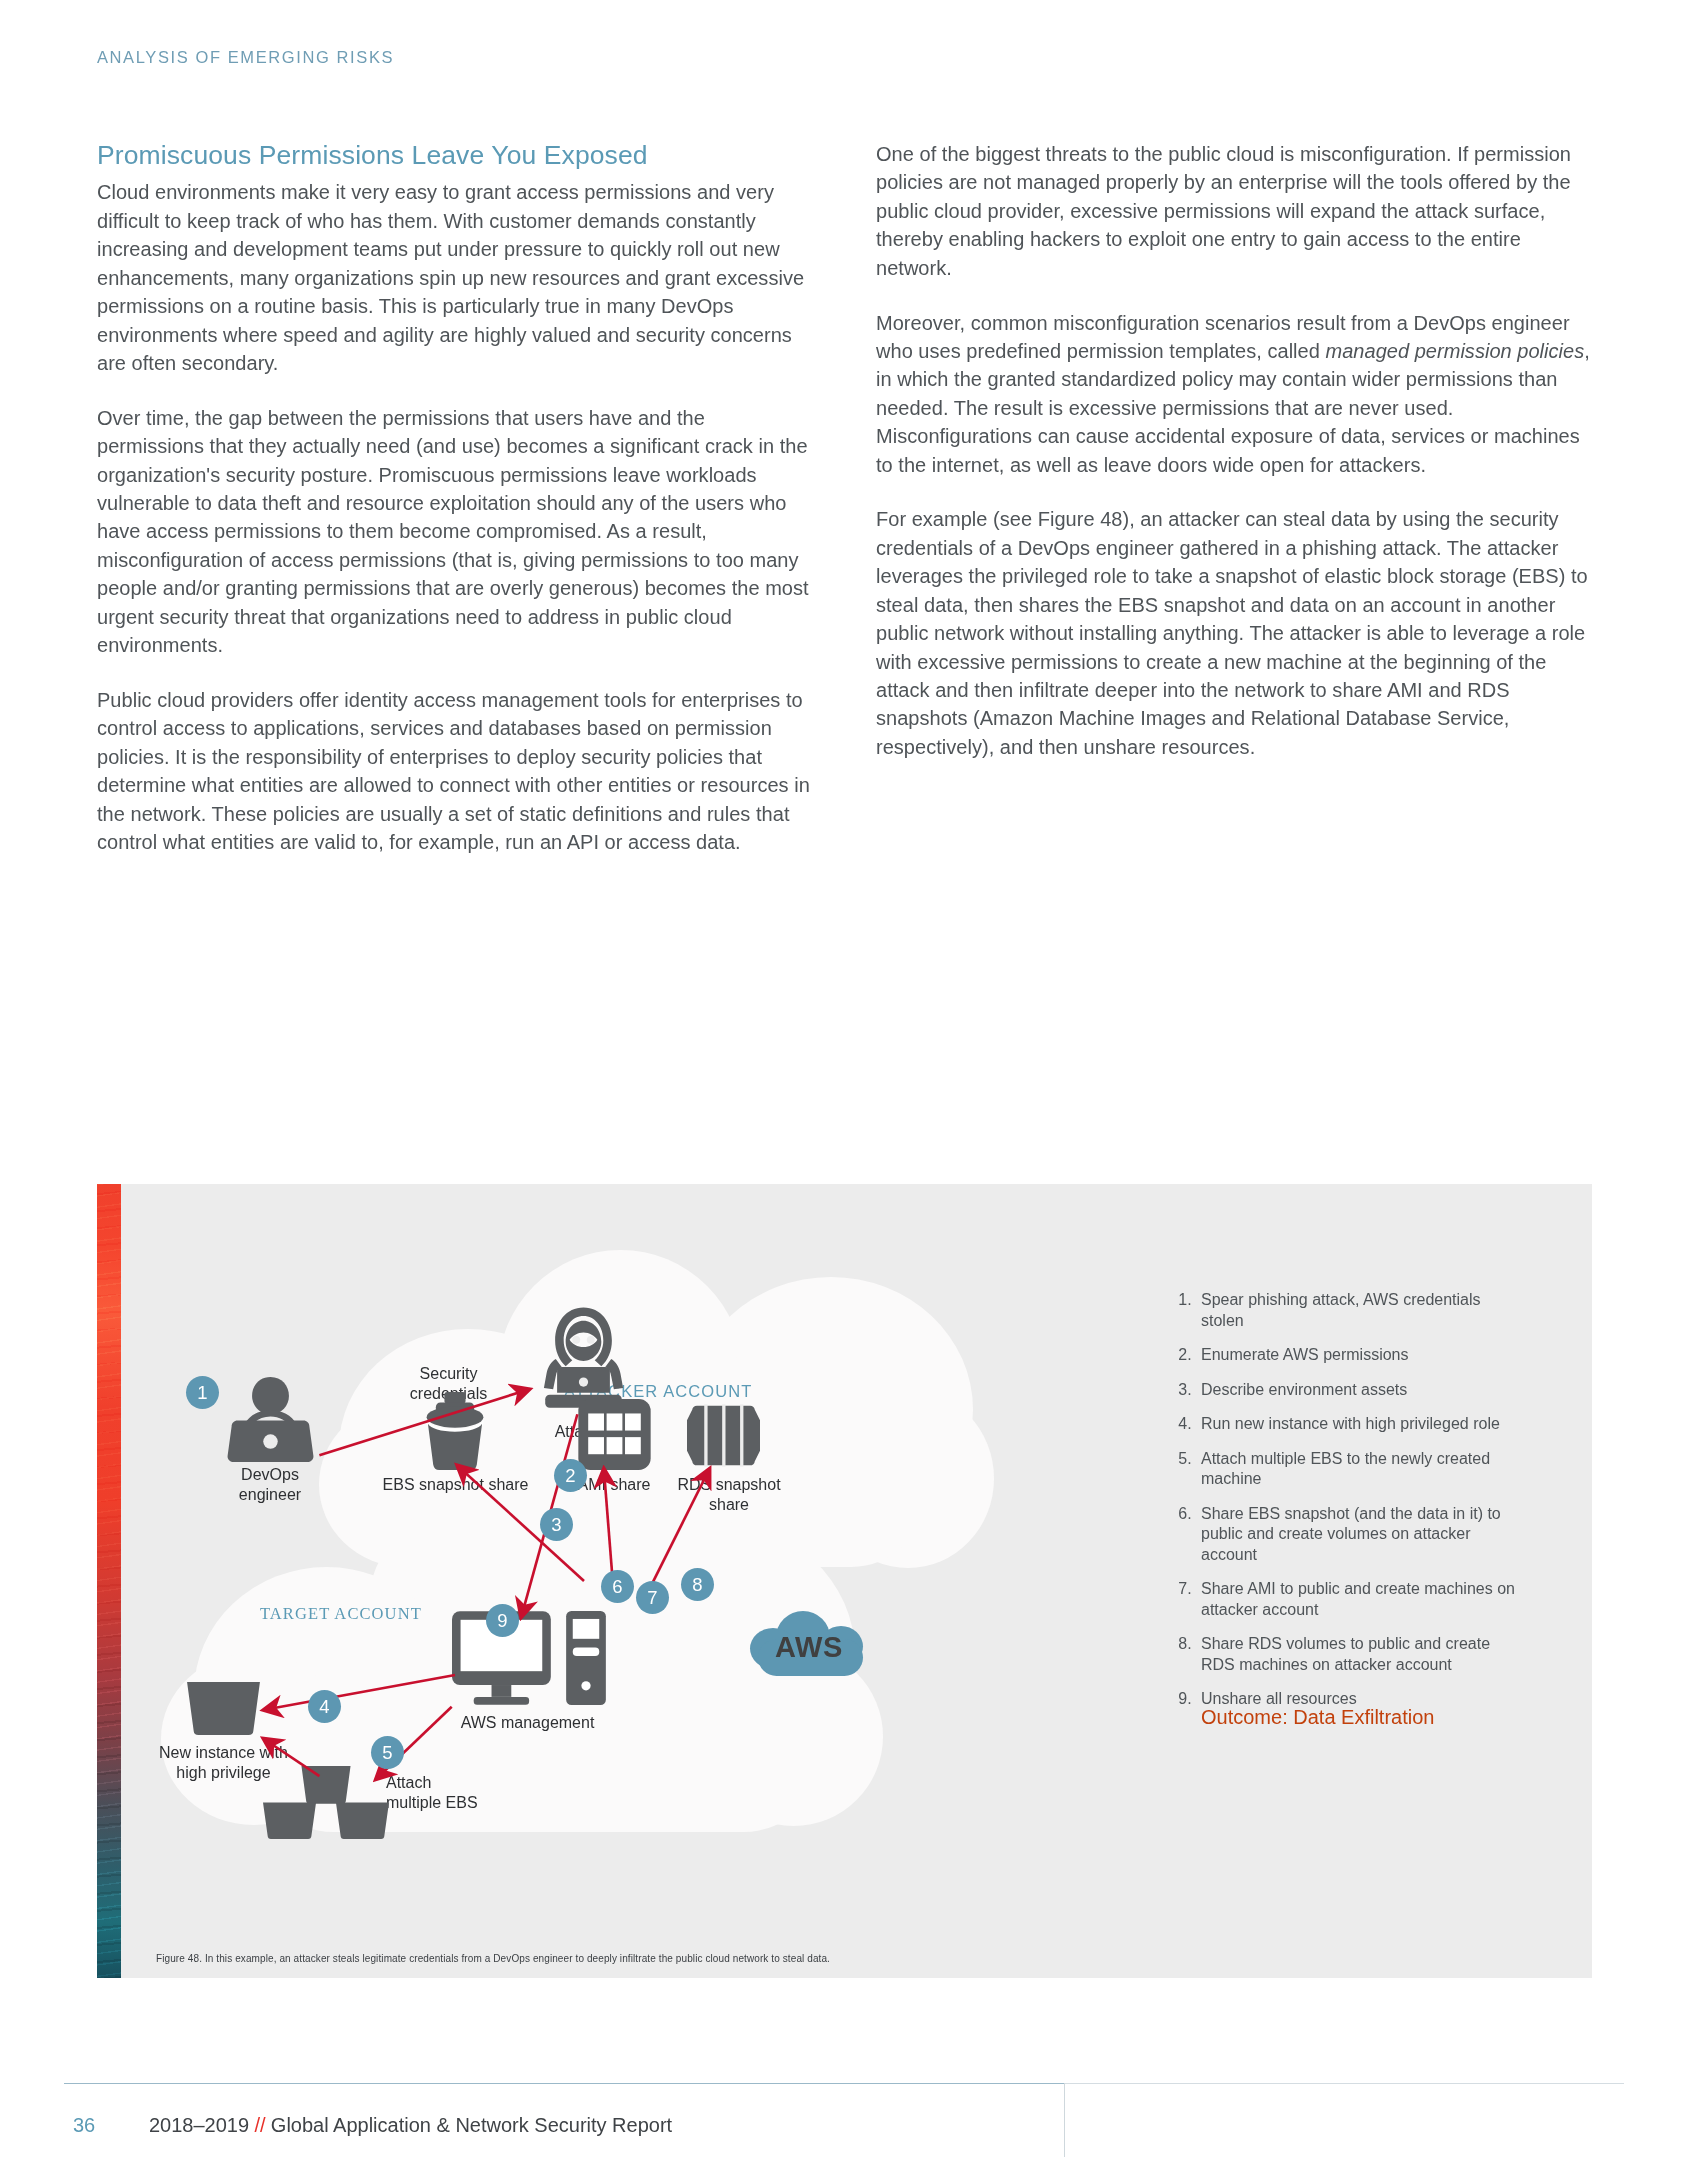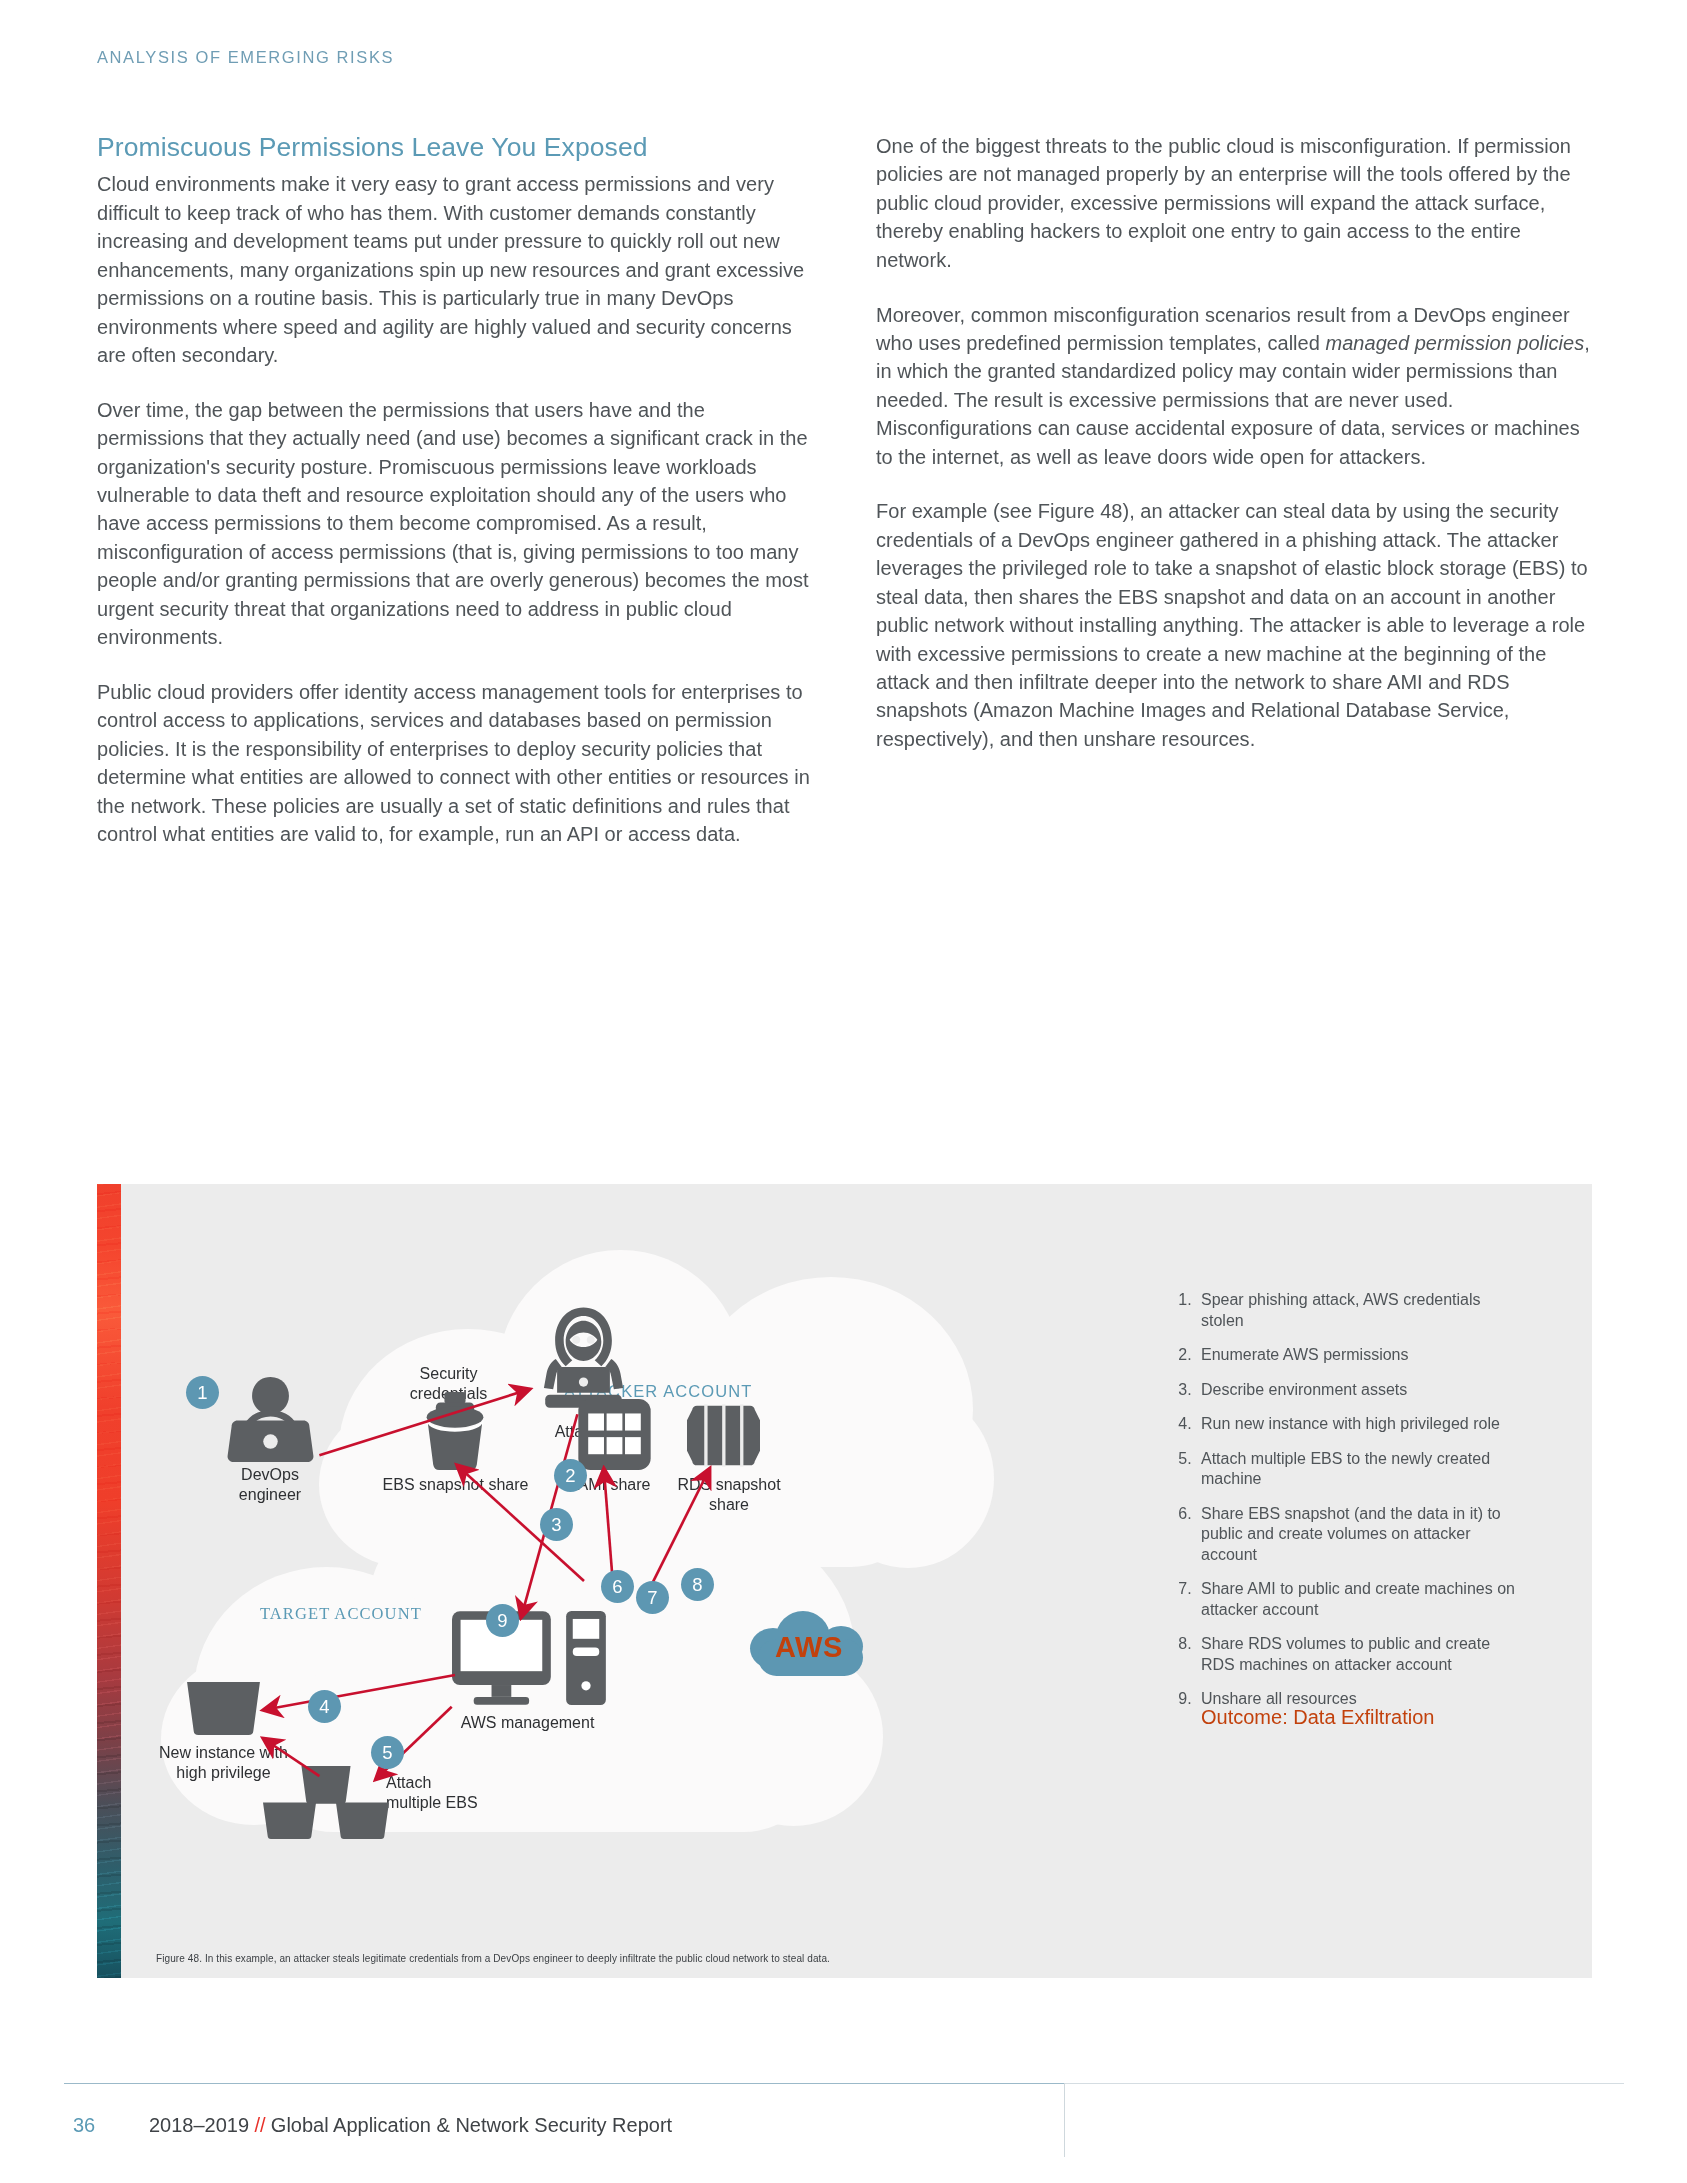--- a/index.html
+++ b/index.html
@@ -22,21 +22,21 @@
   }
 
   
   .columns {
     position: absolute;
     left: 97px; top: 132px;
     width: 1495px;
     display: flex;
     gap: 63px;
   }
-  .col { width: 716px; }
+  .col { width: 716px; margin-top: 8px; }
 
   h2.section-title {
     font-size: 26.5px;
     font-weight: 400;
     color: #5b9ab5;
     line-height: 1.15;
     margin-bottom: 8px;
     letter-spacing: 0.1px;
   }
   h2.section-title.spaced { margin-top: 56px; }
@@ -132,21 +132,21 @@
   
   .aws-cloud {
     position: absolute;
     z-index: 5;
   }
   .aws-cloud .lobe { position: absolute; background: #5d97b2; border-radius: 50%; }
   .aws-cloud .txt {
     position: absolute;
     left: 0; top: 20px; width: 100%;
     text-align: center;
-    color: #c2410c;
+    color: #404040;
     font-size: 29px;
     font-weight: 700;
     letter-spacing: 0.7px;
     z-index: 2;
   }
 
   
   .steps {
     position: absolute;
     left: 1171px; top: 1290px;

